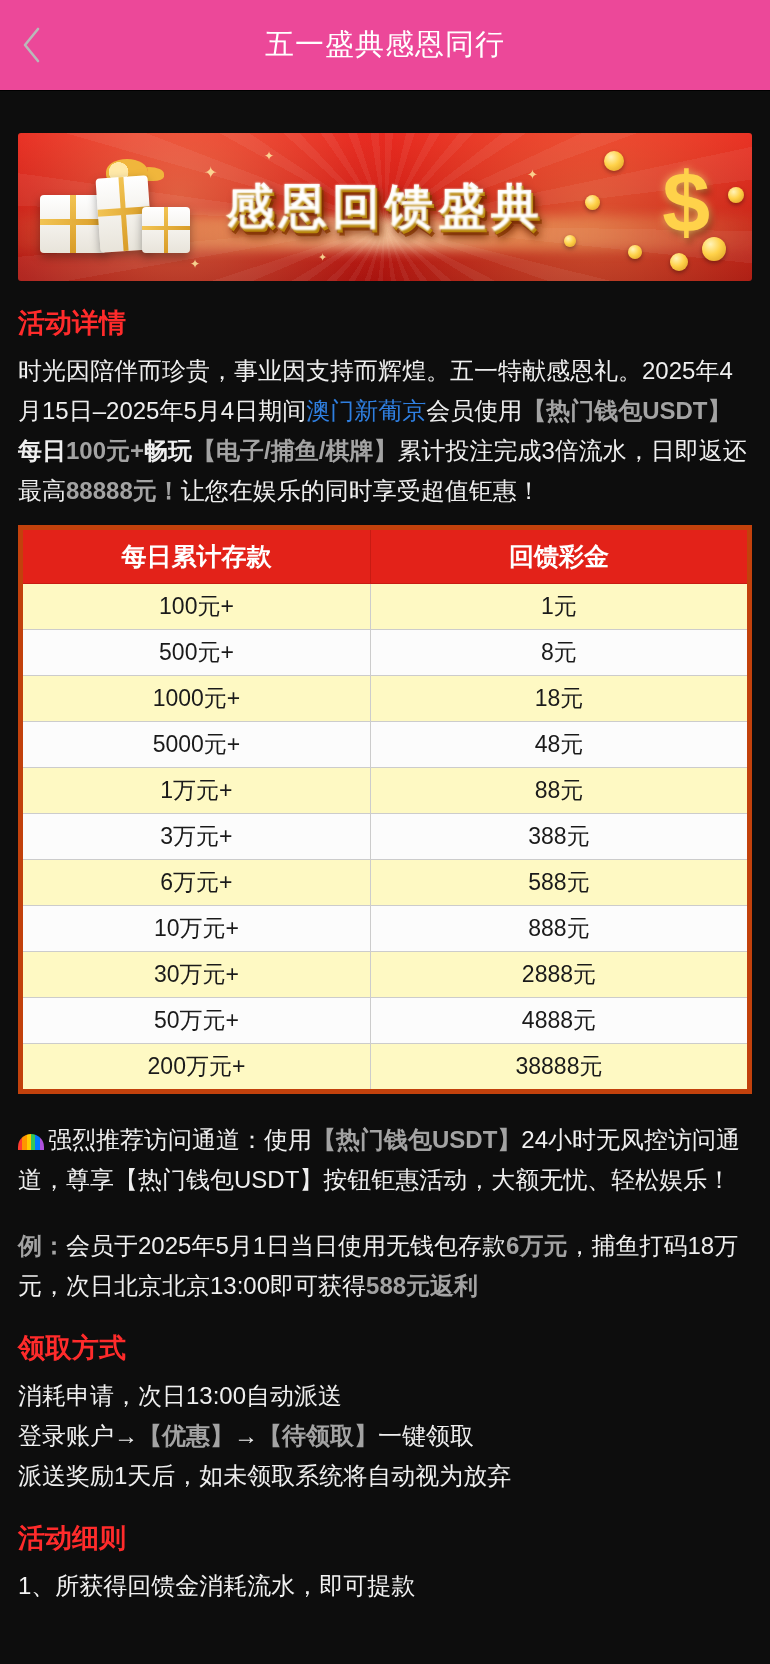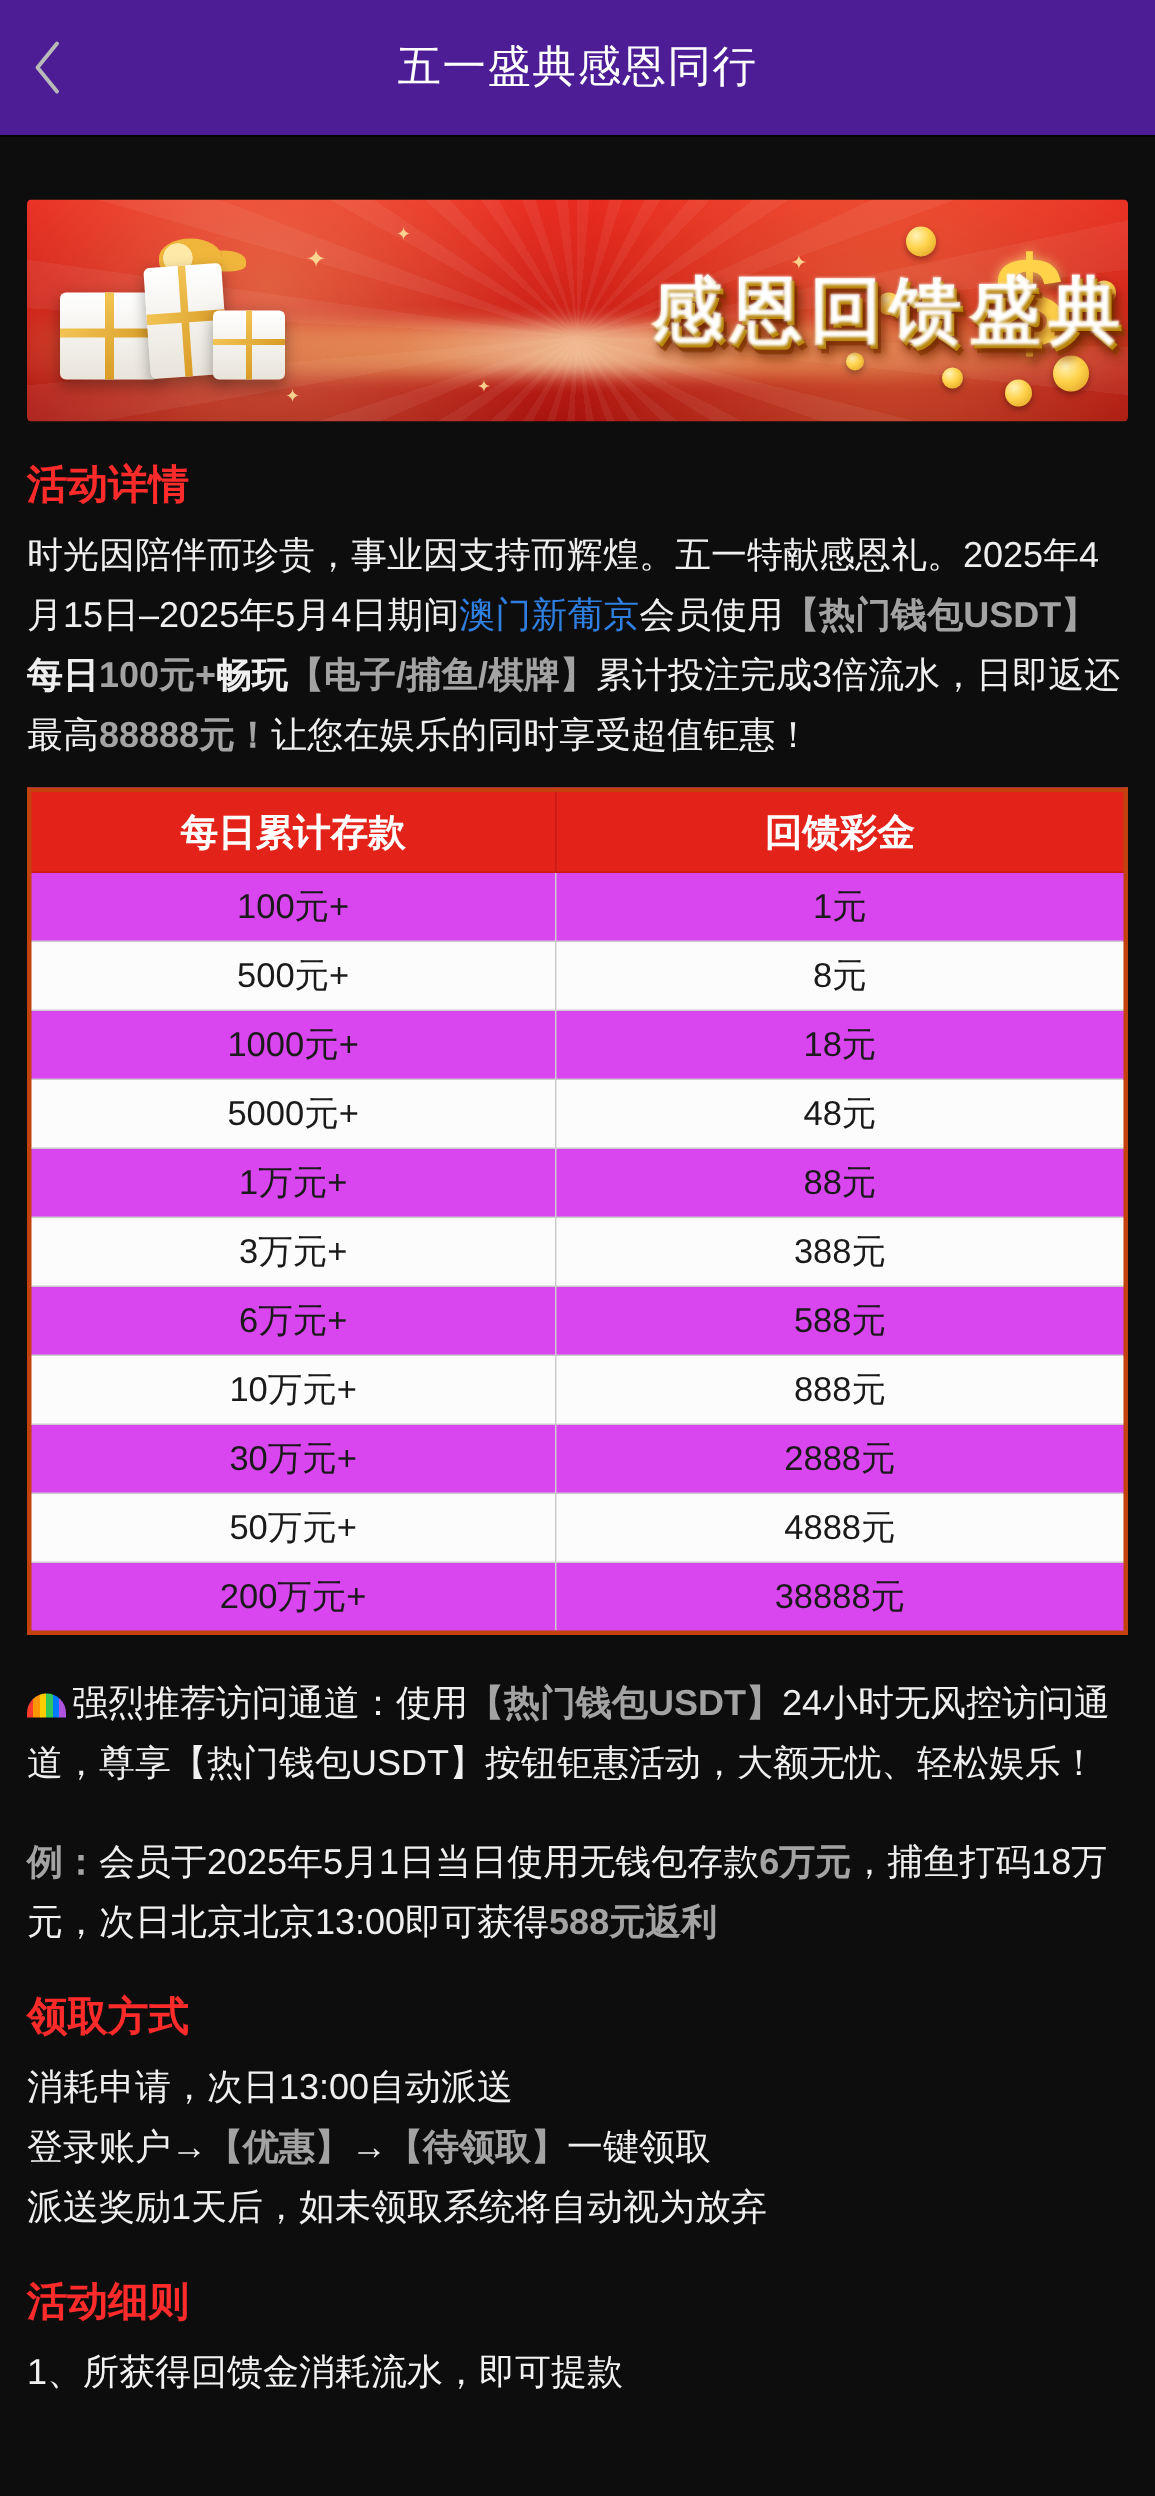--- a/index.html
+++ b/index.html
@@ -8,21 +8,21 @@
     width: 770px;
     background: #0d0d0d;
     font-family: "Liberation Sans", sans-serif;
     color: #f2f2f2;
   }
   .page { width: 770px; min-height: 1664px; background: #0d0d0d; position: relative; }
 
   
   .header {
     height: 90px;
-    background: #4c1d95;
+    background: #ec4899;
     display: flex;
     align-items: center;
     position: relative;
   }
   .back-btn {
     width: 64px;
     height: 90px;
     display: flex;
     align-items: center;
     justify-content: center;
@@ -66,21 +66,21 @@
   .banner .glowbar {
     position: absolute; left: -5%; right: -5%; top: 56%;
     height: 34px;
     background: linear-gradient(90deg, rgba(255,200,80,0) 0%, rgba(255,220,130,0.45) 35%, rgba(255,240,190,0.75) 50%, rgba(255,220,130,0.45) 65%, rgba(255,200,80,0) 100%);
     filter: blur(6px);
   }
   .banner-title {
     position: absolute;
     left: 0; right: 0;
     top: 42px;
-    text-align: right;
+    text-align: center;
     font-size: 48px;
     font-weight: bold;
     letter-spacing: 5px;
     color: #fff9e6;
     text-shadow:
       0 0 2px #fff,
       2px 3px 0 #b8860b,
       4px 6px 8px rgba(80,10,0,0.75);
     background: linear-gradient(180deg,#ffffff 0%, #fff3cf 42%, #ffd468 70%, #f0a83a 100%);
     -webkit-background-clip: text;
@@ -157,24 +157,24 @@
   .para.gap { margin-top: 26px; }
   .redb { color: #a3a3a3; font-weight: bold; }
   .blue { color: #2f7fe0; }
   .bold { font-weight: bold; }
 
   
   table.prize {
     width: 100%;
     border-collapse: collapse;
     margin-top: 14px;
-    background: #d946ef;
+    background: #fef9c3;
     color: #1a1a1a;
     font-size: 23px;
-    border: 3px solid #c2410c;
+    border: 5px solid #c2410c;
   }
   table.prize th {
     background: #e32219;
     color: #ffffff;
     font-size: 25px;
     font-weight: bold;
     padding: 10px 0;
     border: 1px solid #c81b13;
   }
   table.prize td {

